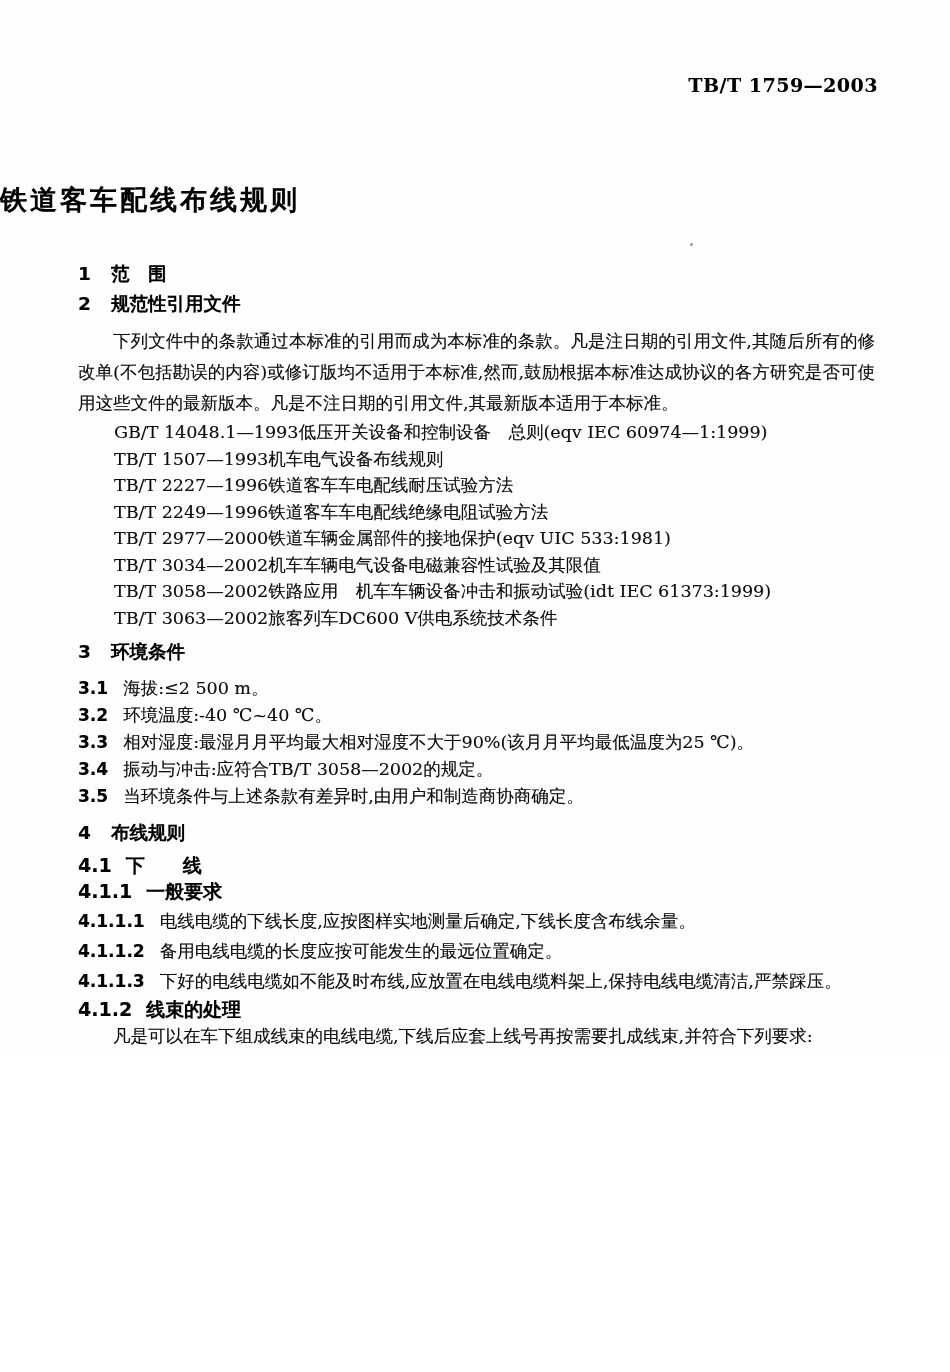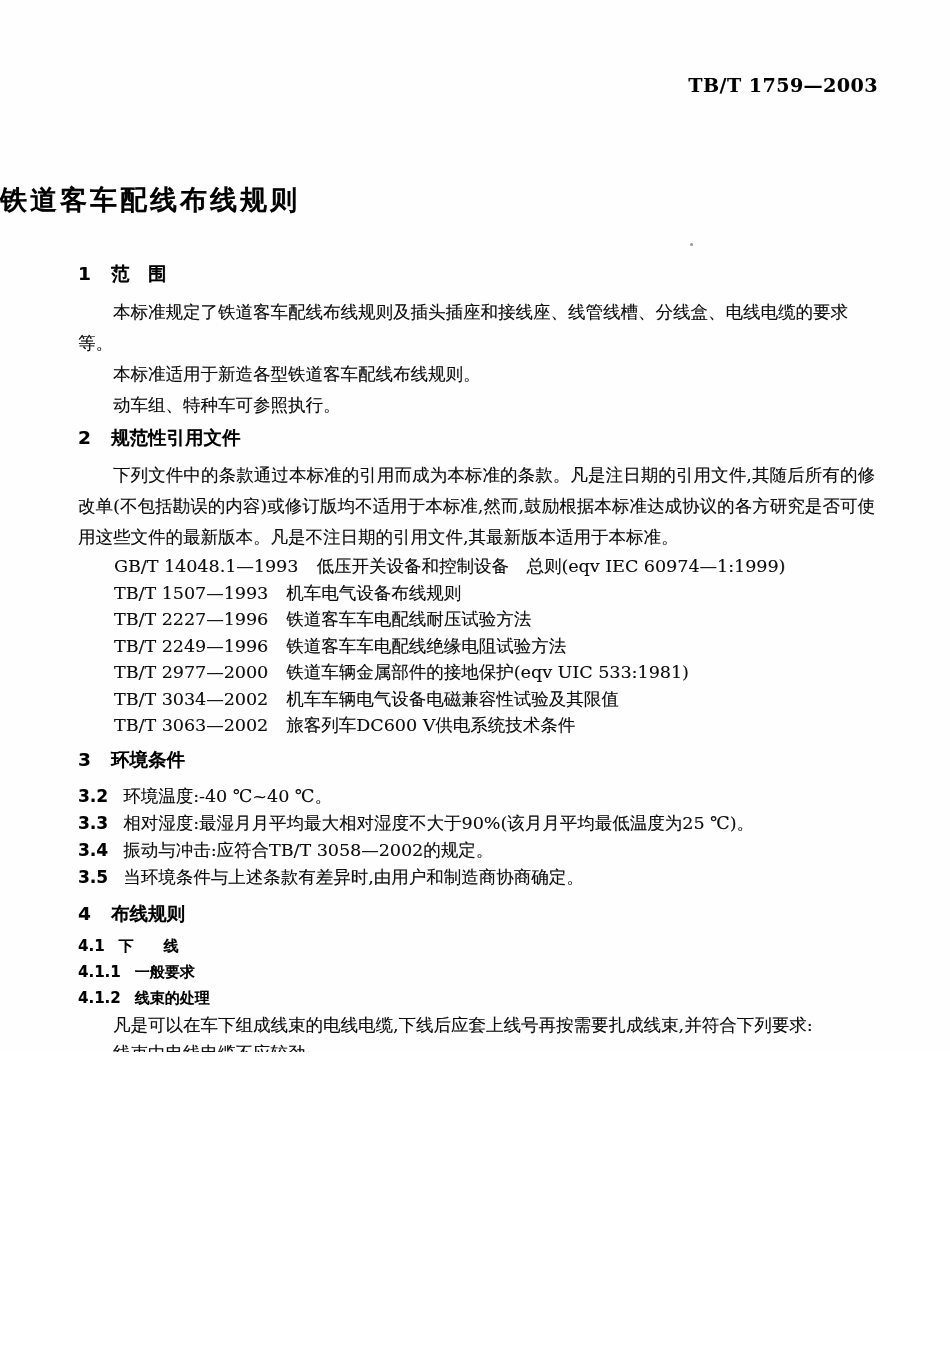--- a/index.html
+++ b/index.html
@@ -23,29 +23,29 @@
   .content {
     position:absolute; top:254px; left:78px; width:797px;
     font-family:"DejaVu Serif", serif; font-size:17.5px; line-height:27px;
   }
   .sec-head {
     font-family:"DejaVu Sans", sans-serif; font-weight:700; font-size:18.5px;
     line-height:26px; color:#000;
   }
   .sec-head .num { display:inline-block; min-width:33px; }
   .sub-head {
-    font-family:"DejaVu Sans", sans-serif; font-weight:700; font-size:15px;
+    font-family:"DejaVu Sans", sans-serif; font-weight:700; font-size:19px;
     line-height:26px; color:#000;
   }
   .sub-head .num { margin-right:14px; }
   .para p { text-indent:2em; line-height:31px; }
   .intro2 { text-indent:2em; line-height:31px; text-align:justify; }
   .refs { margin-left:36px; }
   .ref-row { line-height:26.5px; white-space:nowrap; }
-  .ref-code { margin-right:18px; }
+  .ref-code { }
   .clause-row { line-height:27px; }
   .clause-row .cnum {
     font-family:"DejaVu Sans", sans-serif; font-weight:700; font-size:17px;
     margin-right:15px; color:#000;
   }
   .clauses4 .clause-row { line-height:30px; }
   .intro4 { text-indent:2em; line-height:28px; }
   .bullets p { line-height:28px; }
   #s1h { margin-top:7px; }
   #s1p { margin-top:10px; }
@@ -73,58 +73,60 @@
 
   <div class="std-num ink">TB/T 1759—2003</div>
 
   <h1 class="doc-title ink">铁道客车配线布线规则</h1>
 
   <div class="content ink">
 
     <div class="sec-head" id="s1h">
       <span class="num">1</span><span>范　围</span>
     </div>
-    <div class="para" id="s1p">
-      <p>本标准规定了铁道客车配线布线规则及插头插座和接线座、线管线槽、分线盒、电线电缆的要求等。</p>
-      <p>本标准适用于新造各型铁道客车配线布线规则。</p>
-      <p>动车组、特种车可参照执行。</p>
-    </div>
 
     <div class="sec-head" id="s2h">
       <span class="num">2</span><span>规范性引用文件</span>
     </div>
     <p class="intro2" id="s2i">下列文件中的条款通过本标准的引用而成为本标准的条款。凡是注日期的引用文件,其随后所有的修改单(不包括勘误的内容)或修订版均不适用于本标准,然而,鼓励根据本标准达成协议的各方研究是否可使用这些文件的最新版本。凡是不注日期的引用文件,其最新版本适用于本标准。</p>
     <div class="refs">
       <div class="ref-row"><span class="ref-code">GB/T 14048.1—1993</span><span>低压开关设备和控制设备　总则(eqv IEC 60974—1:1999)</span></div>
       <div class="ref-row"><span class="ref-code">TB/T 1507—1993</span><span>机车电气设备布线规则</span></div>
       <div class="ref-row"><span class="ref-code">TB/T 2227—1996</span><span>铁道客车车电配线耐压试验方法</span></div>
       <div class="ref-row"><span class="ref-code">TB/T 2249—1996</span><span>铁道客车车电配线绝缘电阻试验方法</span></div>
       <div class="ref-row"><span class="ref-code">TB/T 2977—2000</span><span>铁道车辆金属部件的接地保护(eqv UIC 533:1981)</span></div>
       <div class="ref-row"><span class="ref-code">TB/T 3034—2002</span><span>机车车辆电气设备电磁兼容性试验及其限值</span></div>
+      <div class="ref-row"><span class="ref-code">TB/T 3058—2002</span><span>铁路应用　机车车辆设备冲击和振动试验(idt IEC 61373:1999)</span></div>
       <div class="ref-row"><span class="ref-code">TB/T 3063—2002</span><span>旅客列车DC600 V供电系统技术条件</span></div>
     </div>
 
     <div class="sec-head" id="s3h">
       <span class="num">3</span><span>环境条件</span>
     </div>
     <div id="s3c">
+      <div class="clause-row"><span class="cnum">3.1</span><span>海拔:≤2 500 m。</span></div>
       <div class="clause-row"><span class="cnum">3.2</span><span>环境温度:-40 ℃~40 ℃。</span></div>
       <div class="clause-row"><span class="cnum">3.3</span><span>相对湿度:最湿月月平均最大相对湿度不大于90%(该月月平均最低温度为25 ℃)。</span></div>
       <div class="clause-row"><span class="cnum">3.4</span><span>振动与冲击:应符合TB/T 3058—2002的规定。</span></div>
       <div class="clause-row"><span class="cnum">3.5</span><span>当环境条件与上述条款有差异时,由用户和制造商协商确定。</span></div>
     </div>
 
     <div class="sec-head" id="s4h">
       <span class="num">4</span><span>布线规则</span>
     </div>
     <div class="sub-head" id="s41">
       <span class="num">4.1</span><span>下　　线</span>
     </div>
     <div class="sub-head" id="s411">
       <span class="num">4.1.1</span><span>一般要求</span>
+    </div>
+    <div class="clauses4" id="s4c">
+      <div class="clause-row"><span class="cnum">4.1.1.1</span><span>电线电缆的下线长度,应按图样实地测量后确定,下线长度含布线余量。</span></div>
+      <div class="clause-row"><span class="cnum">4.1.1.2</span><span>备用电线电缆的长度应按可能发生的最远位置确定。</span></div>
+      <div class="clause-row"><span class="cnum">4.1.1.3</span><span>下好的电线电缆如不能及时布线,应放置在电线电缆料架上,保持电线电缆清洁,严禁踩压。</span></div>
     </div>
     <div class="sub-head" id="s412">
       <span class="num">4.1.2</span><span>线束的处理</span>
     </div>
     <p class="intro4">凡是可以在车下组成线束的电线电缆,下线后应套上线号再按需要扎成线束,并符合下列要求:</p>
     <div class="bullets">
       <p>——线束中电线电缆不应较劲;</p>
       <p>——每间隔400 mm~500 mm至少捆扎一次;</p>
       <p>——线束中引出电线电缆的位置应准确,长度适中。</p>
     </div>

